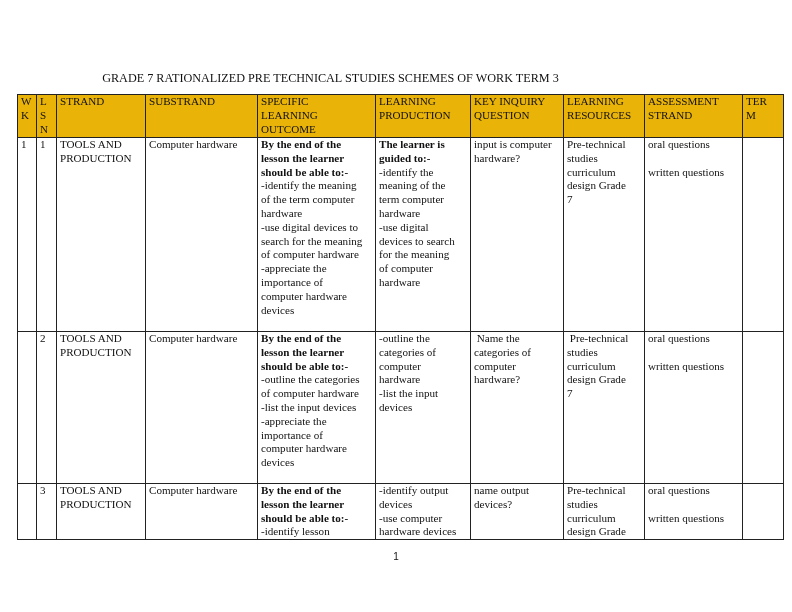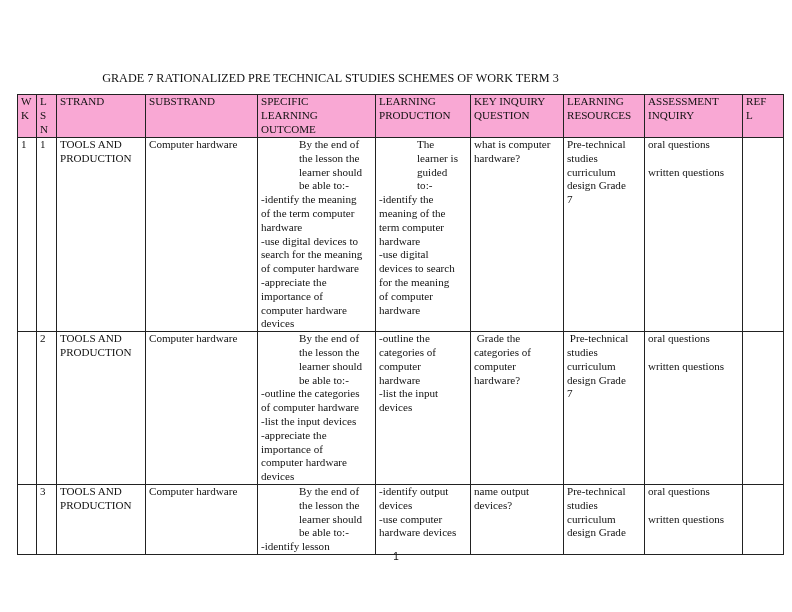--- a/index.html
+++ b/index.html
@@ -36,31 +36,30 @@
     }
     table.sow th, table.sow td {
       border: 1px solid #222222;
       vertical-align: top;
       text-align: left;
       padding: 0 10px 0 3px;
       overflow: hidden;
       word-wrap: break-word;
     }
     table.sow thead th {
-      background: #f9a8d4;
+      background: #eab308;
       font-weight: normal;
       height: 42px;
     }
     table.sow th.narrow, table.sow td.narrow {
       padding: 0 1px 0 3px;
     }
     .bold-lead {
-      font-weight: normal;
+      font-weight: bold;
       display: block;
-      margin-left: 38px;
     }
     .line { display: block; }
     .gap { display: block; height: 13.8px; }
     .row1 td { height: 193px; }
     .row2 td { height: 151px; }
     .row3 td { height: 55px; }
     .page-number {
       position: absolute;
       top: 551px;
       left: 0;
@@ -91,43 +90,43 @@
   <thead>
     <tr>
       <th class="narrow">W K</th>
       <th class="narrow">L S N</th>
       <th>STRAND</th>
       <th>SUBSTRAND</th>
       <th>SPECIFIC LEARNING OUTCOME</th>
       <th>LEARNING PRODUCTION</th>
       <th>KEY INQUIRY QUESTION</th>
       <th>LEARNING RESOURCES</th>
-      <th>ASSESSMENT INQUIRY</th>
-      <th>REFL</th>
+      <th>ASSESSMENT STRAND</th>
+      <th>TERM</th>
     </tr>
   </thead>
   <tbody>
 
     <tr class="row1">
       <td class="narrow">1</td>
       <td class="narrow">1</td>
       <td>TOOLS AND PRODUCTION</td>
       <td>Computer hardware</td>
       <td>
         <span class="bold-lead">By the end of the lesson the learner should be able to:-</span>
         <span class="line">-identify the meaning of the term computer hardware</span>
         <span class="line">-use digital devices to search for the meaning of computer hardware</span>
         <span class="line">-appreciate the importance of computer hardware devices</span>
       </td>
       <td>
         <span class="bold-lead">The learner is guided to:-</span>
         <span class="line">-identify the meaning of the term computer hardware</span>
         <span class="line">-use digital devices to search for the meaning of computer hardware</span>
       </td>
-      <td>what is computer hardware?</td>
+      <td>input is computer hardware?</td>
       <td>Pre-technical studies curriculum design Grade 7</td>
       <td>
         <span class="line">oral questions</span>
         <span class="gap"></span>
         <span class="line">written questions</span>
       </td>
       <td></td>
     </tr>
 
     <tr class="row2">
@@ -138,21 +137,21 @@
       <td>
         <span class="bold-lead">By the end of the lesson the learner should be able to:-</span>
         <span class="line">-outline the categories of computer hardware</span>
         <span class="line">-list the input devices</span>
         <span class="line">-appreciate the importance of computer hardware devices</span>
       </td>
       <td>
         <span class="line">-outline the categories of computer hardware</span>
         <span class="line">-list the input devices</span>
       </td>
-      <td style="white-space:pre-wrap"> Grade the categories of computer hardware?</td>
+      <td style="white-space:pre-wrap"> Name the categories of computer hardware?</td>
       <td style="white-space:pre-wrap"> Pre-technical studies curriculum design Grade 7</td>
       <td>
         <span class="line">oral questions</span>
         <span class="gap"></span>
         <span class="line">written questions</span>
       </td>
       <td></td>
     </tr>
 
     <tr class="row3">

